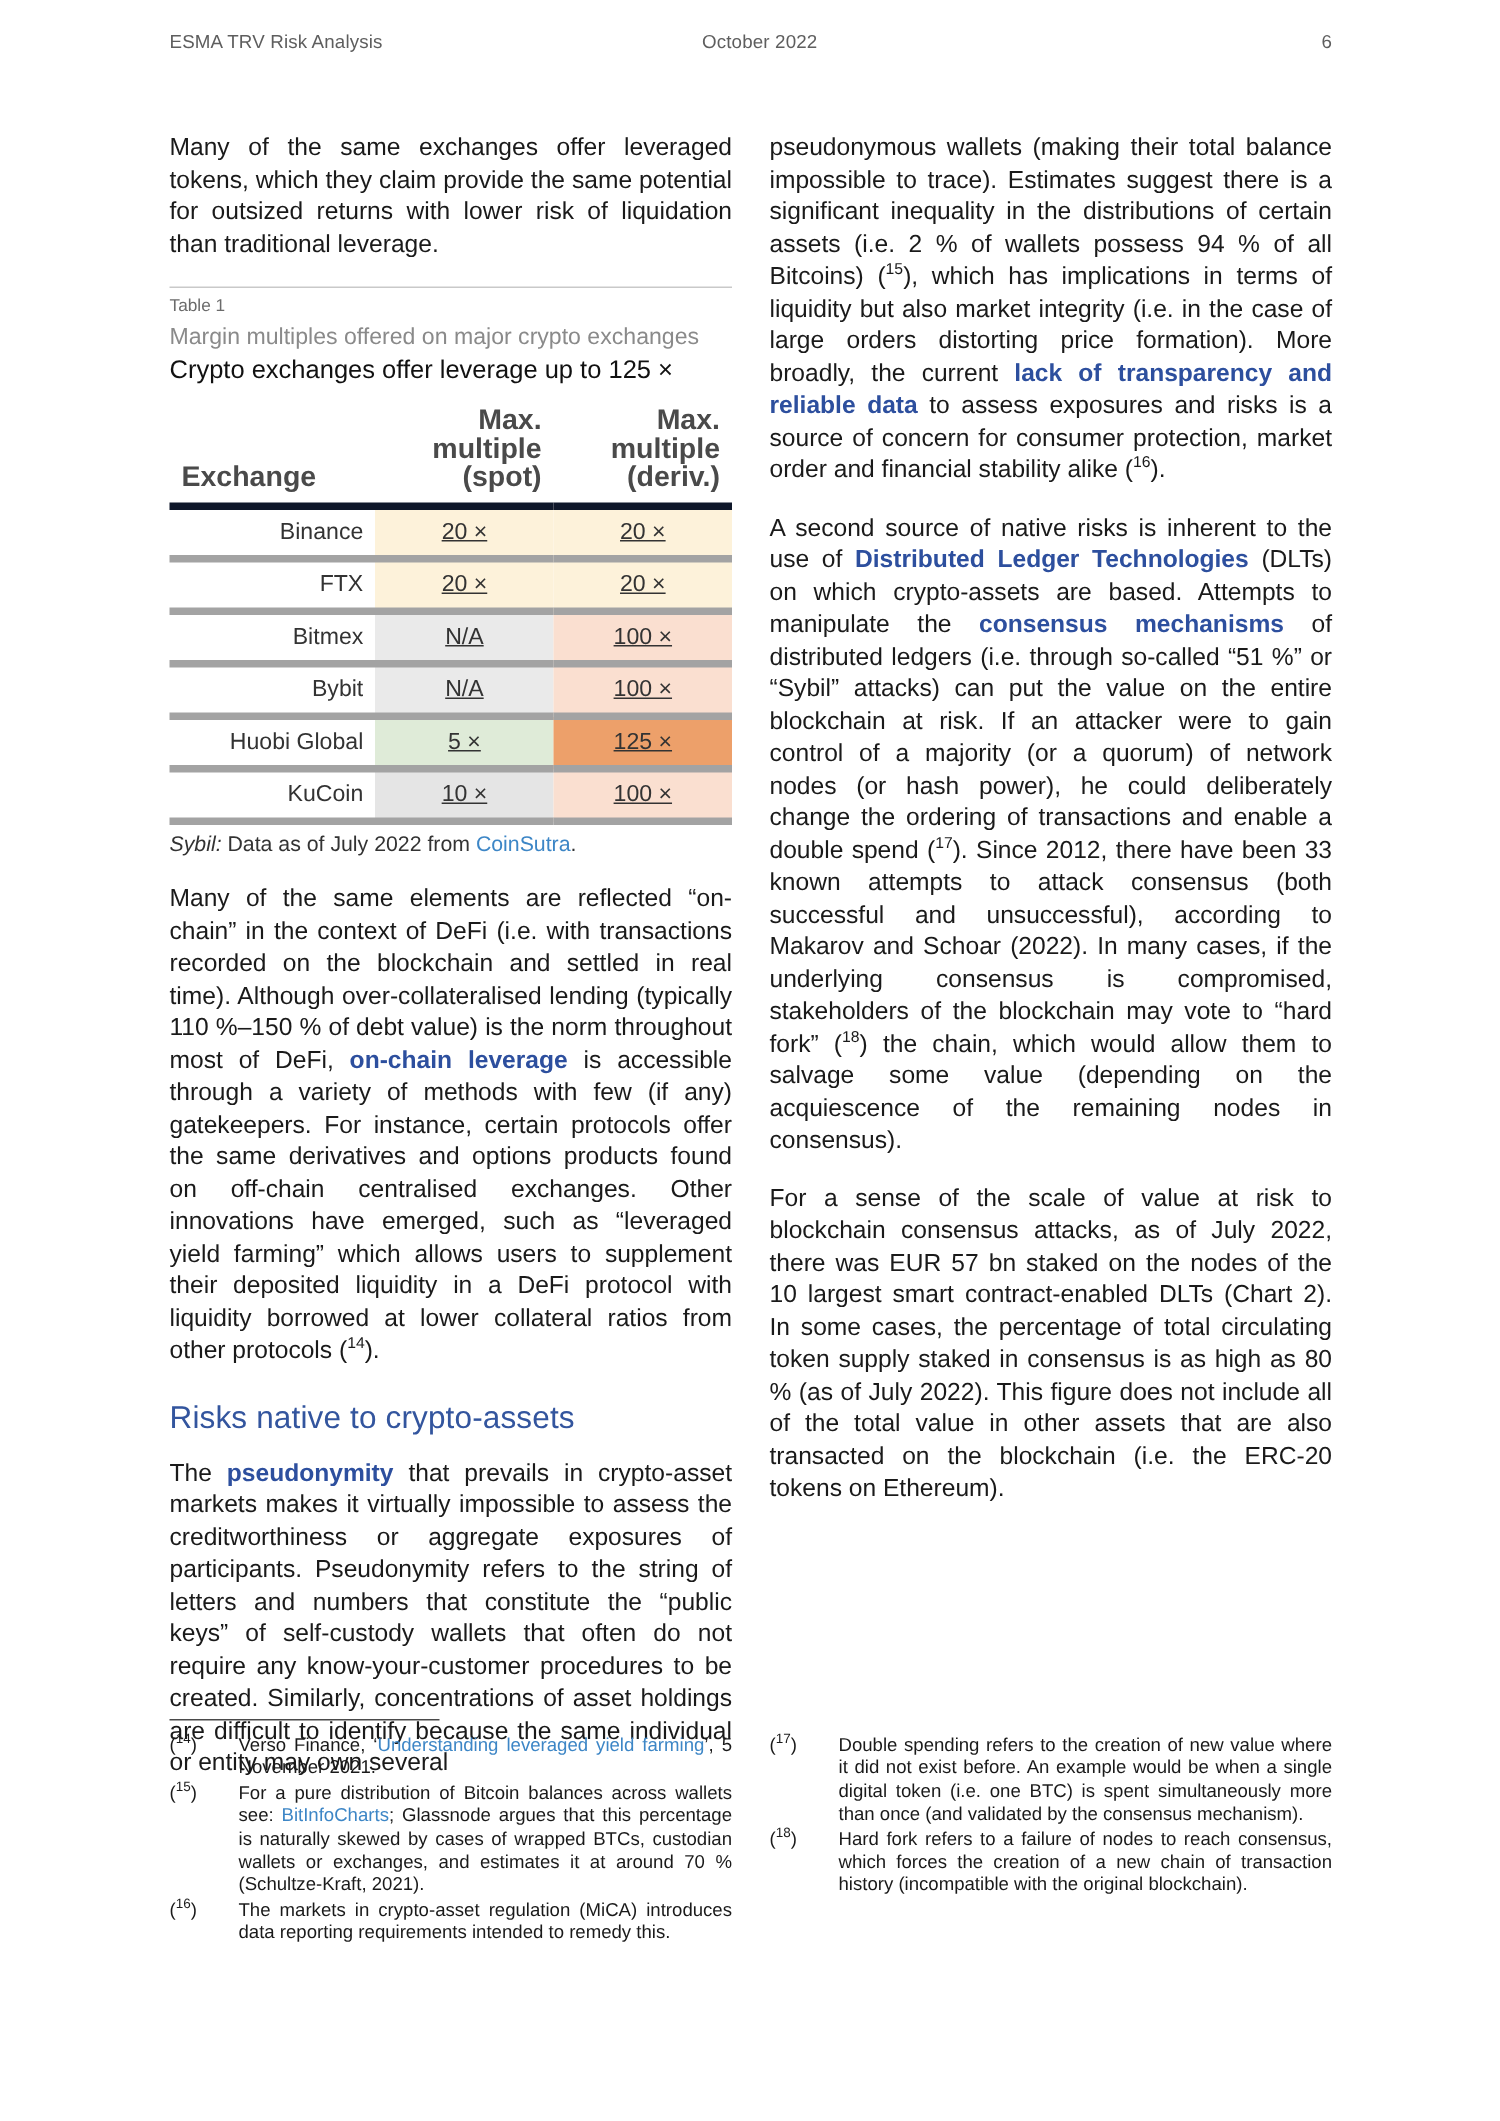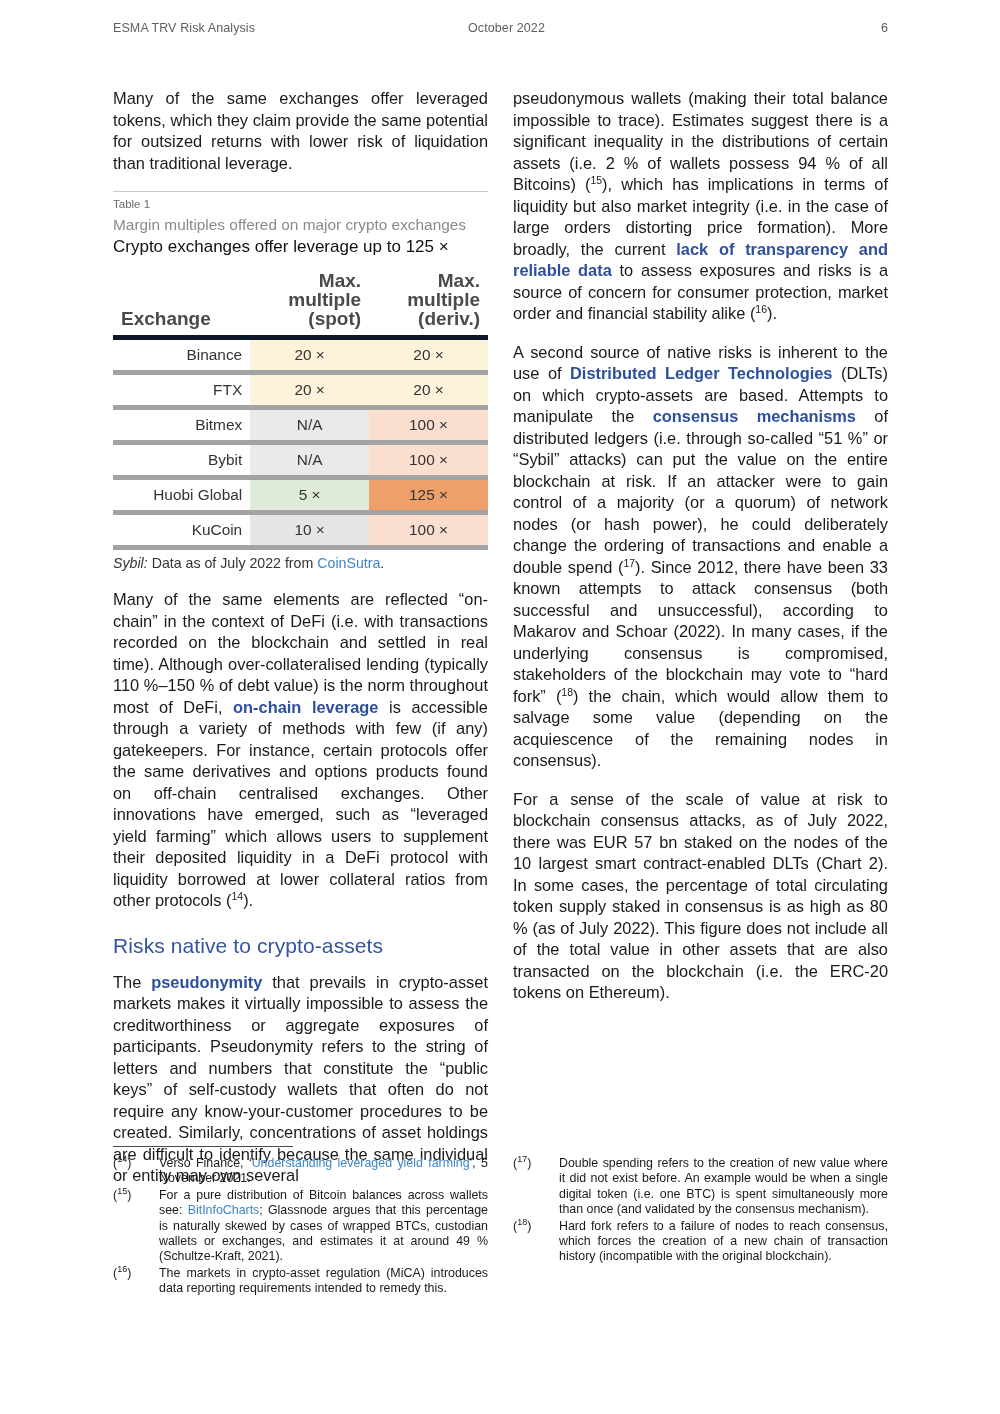--- a/index.html
+++ b/index.html
@@ -117,21 +117,21 @@
   th.c-exchange { text-align: left;  width: 37%; }
   th.c-spot     { text-align: right; width: 31.5%; }
   th.c-deriv    { text-align: right; width: 31.5%; }
   table.data td {
     padding: 6px 8px;
     border-bottom: 5px solid #a3a3a3;
     color: #333333;
     line-height: 18px;
   }
   td.name { text-align: right; padding-right: 14px; }
-  td.val  { text-align: center; }
+  td.val  { text-align: center; text-decoration: underline; }
   .tbl-source {
     font-size: 14.2px;
     color: #333333;
     margin-top: 5px;
   }
   .tbl-source .src-label { font-style: italic; }
   .link { color: #3d86c6; }
   .link-u { color: #3d86c6; }
 
   
@@ -267,21 +267,21 @@
   <div class="footnotes">
     <div class="fn-col">
       <div class="fn-rule"></div>
       <div id="fn-left-list">
           <div class="fn-item">
             <div class="fn-mark">(<sup>14</sup>)</div>
             <div class="fn-text"><span>Verso Finance, ‘</span><span class="link-u">Understanding leveraged yield farming</span><span>’, 5 November 2021.</span></div>
           </div>
           <div class="fn-item">
             <div class="fn-mark">(<sup>15</sup>)</div>
-            <div class="fn-text"><span>For a pure distribution of Bitcoin balances across wallets see: </span><span class="link-u">BitInfoCharts</span><span>; Glassnode argues that this percentage is naturally skewed by cases of wrapped BTCs, custodian wallets or exchanges, and estimates it at around 49 % (Schultze-Kraft, 2021).</span></div>
+            <div class="fn-text"><span>For a pure distribution of Bitcoin balances across wallets see: </span><span class="link-u">BitInfoCharts</span><span>; Glassnode argues that this percentage is naturally skewed by cases of wrapped BTCs, custodian wallets or exchanges, and estimates it at around 70 % (Schultze-Kraft, 2021).</span></div>
           </div>
           <div class="fn-item">
             <div class="fn-mark">(<sup>16</sup>)</div>
             <div class="fn-text"><span>The markets in crypto-asset regulation (MiCA) introduces data reporting requirements intended to remedy this.</span></div>
           </div>
         </div>
     </div>
     <div class="fn-col">
       <div class="fn-rule ghost"></div>
       <div id="fn-right-list">

